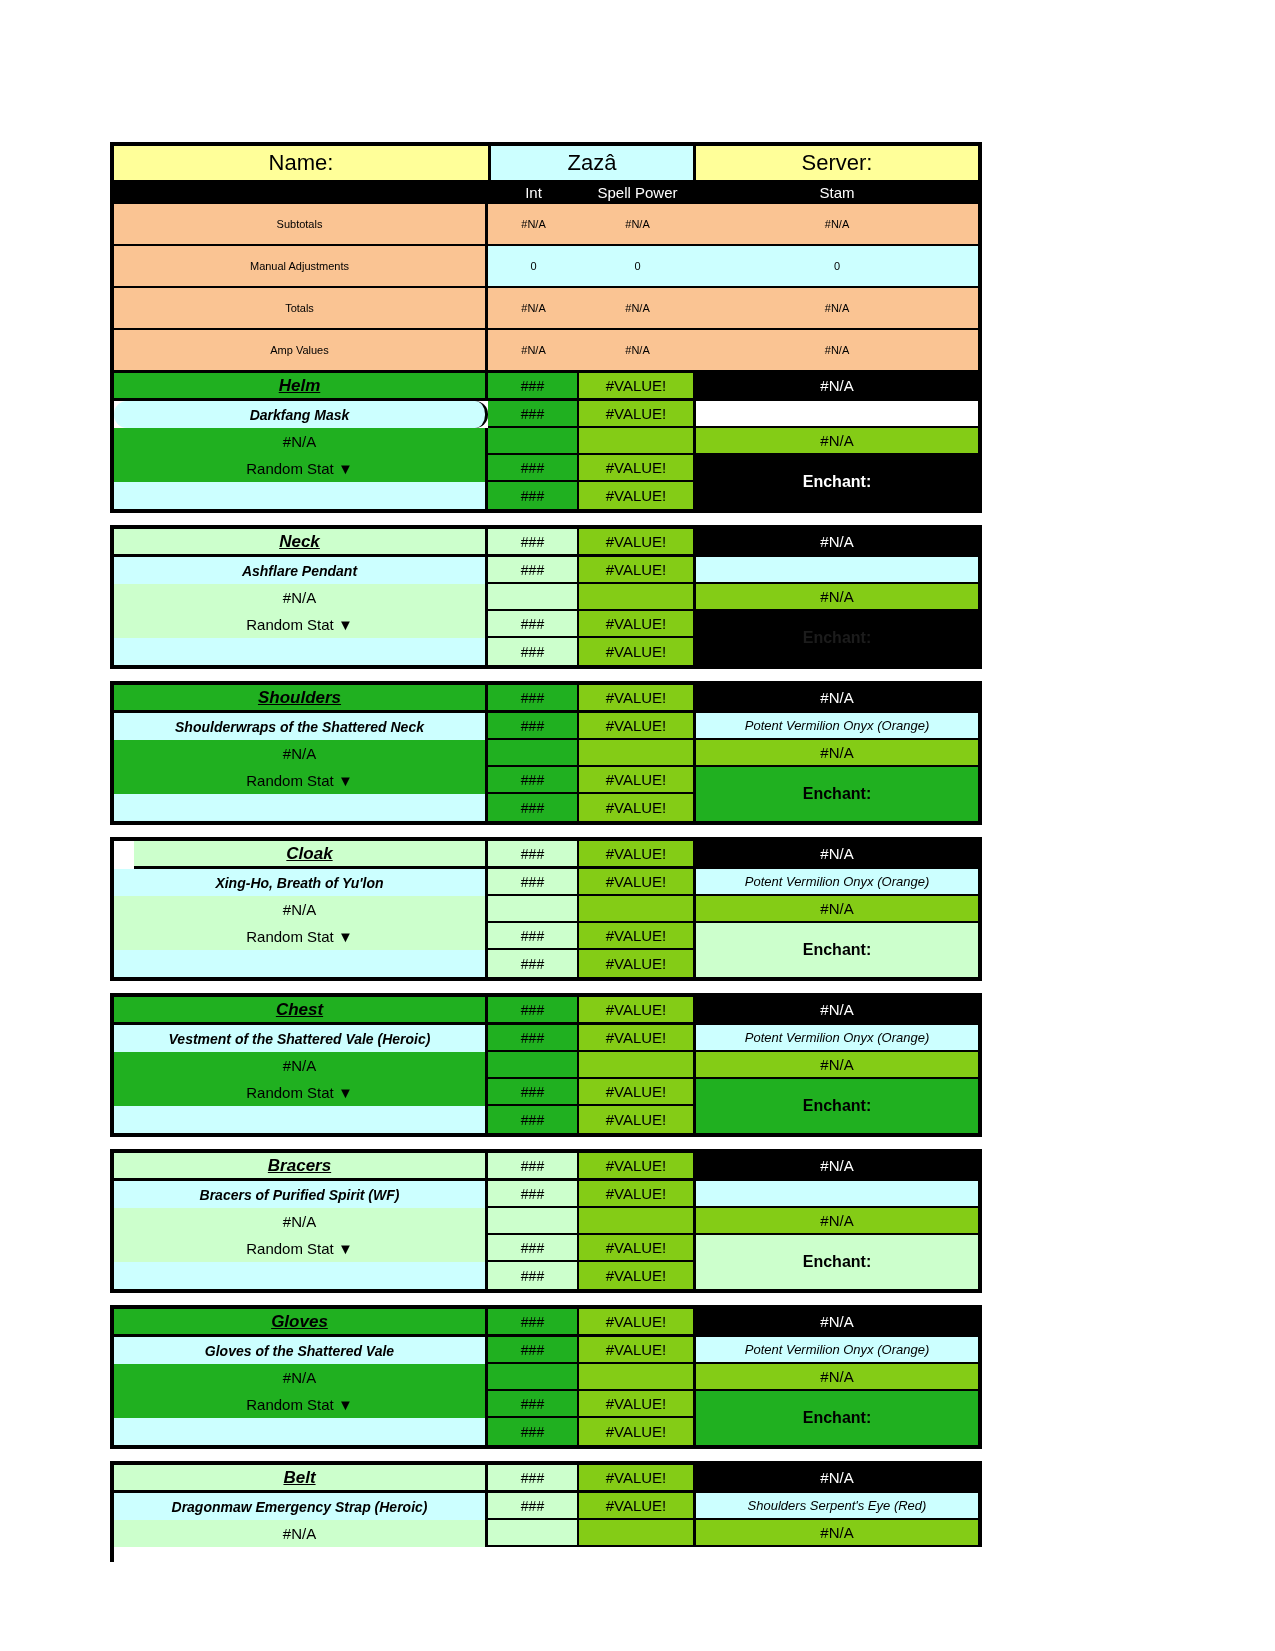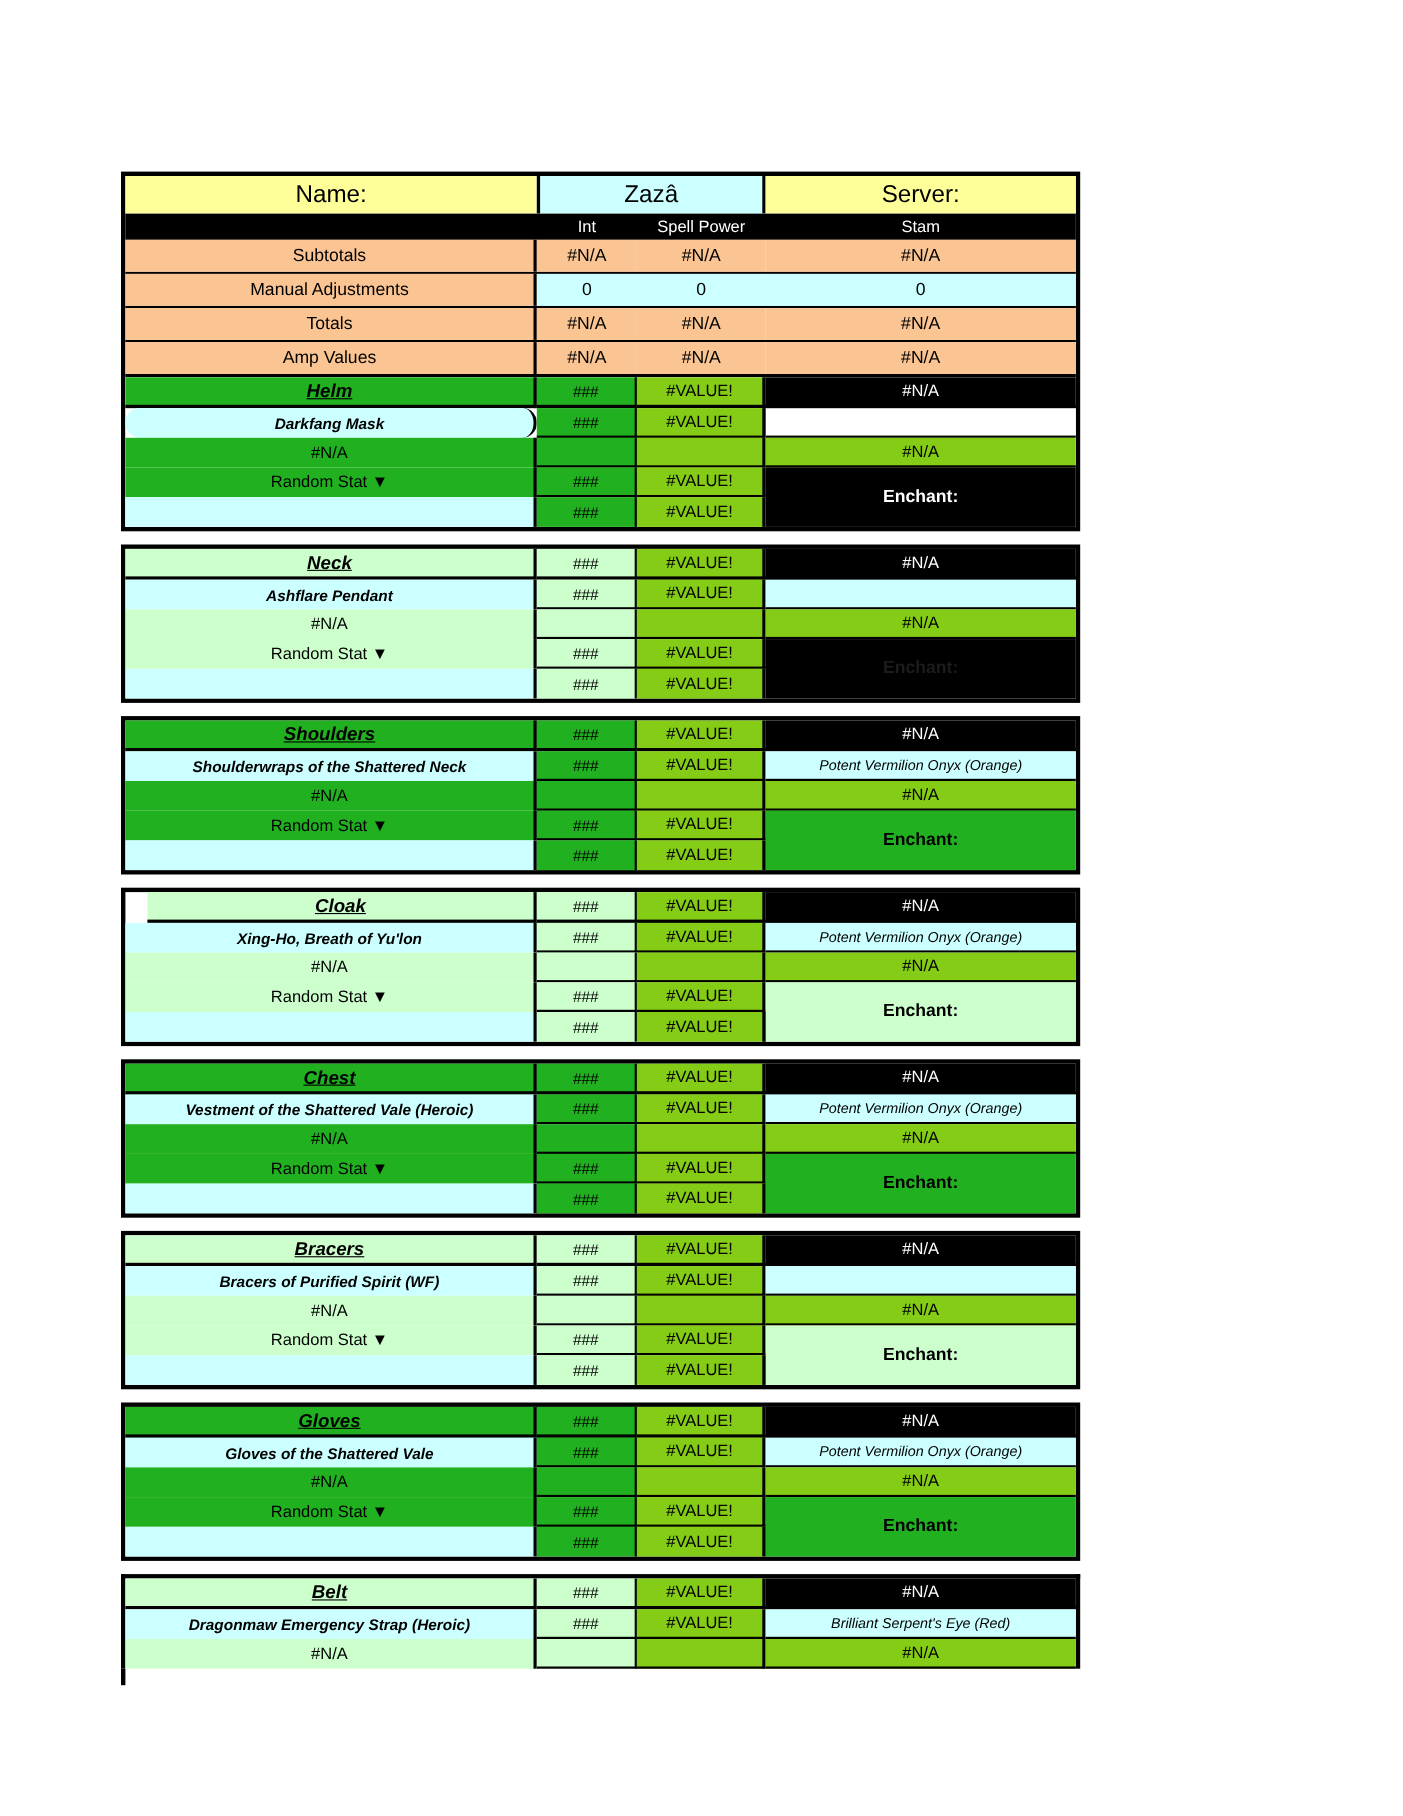--- a/index.html
+++ b/index.html
@@ -1,32 +1,32 @@
 <!DOCTYPE html>
 <html><head>
 <meta charset="utf-8">
 <style>
   html,body{margin:0;padding:0;}
   body{
     width:1275px;height:1651px;background:#ffffff;position:relative;
     font-family:"Liberation Sans", sans-serif;color:#000;
   }
-  .sheet{position:absolute;left:110px;top:156px;width:872px;}
+  .sheet{position:absolute;left:110px;top:142px;width:872px;}
   .block{border:4px solid #000;box-sizing:border-box;width:872px;background:#fff;}
   .c{display:flex;align-items:center;justify-content:center;box-sizing:border-box;
      overflow:hidden;white-space:nowrap;}
   
   .name-row{display:flex;height:34px;}
   .name-row .c{font-size:22px;}
   .nc1{width:374px;background:#FFFF99;}
   .nc2{width:208px;background:#CCFFFF;border-left:3px solid #000;border-right:3px solid #000;}
   .nc3{width:282px;background:#FFFF99;}
   .black-row{display:flex;height:24px;background:#000;color:#fff;font-size:15px;}
   .bc0{width:374px;}.bc1{width:91px;}.bc2{width:117px;}.bc3{width:282px;}
-  .srow{display:flex;height:29px;font-size:16px;}
+  .srow{display:flex;height:40px;font-size:11px;}
   .srow + .srow{border-top:2px solid #000;}
   .srow .lab{width:374px;background:#FAC493;border-right:3px solid #000;}
   .srow .v1{width:91px;}.srow .v2{width:117px;}.srow .v3{width:282px;}
   .srow.peach-values .v1,.srow.peach-values .v2,.srow.peach-values .v3{background:#FAC493;}
   .srow.cyan-values  .v1,.srow.cyan-values  .v2,.srow.cyan-values  .v3{background:#CCFFFF;}
   #helm-host{border-top:3px solid #000;}
   
   .gear{display:grid;grid-template-columns:374px 91px 117px 282px;
         grid-template-rows:28px 27px 27px 27px 27px;
         border:4px solid #000;box-sizing:border-box;width:872px;margin-top:12px;background:#fff;}
@@ -250,21 +250,21 @@
         <div class="c v err white-bg bR3" style="grid-area: 5 / 3;">#VALUE!</div>
       </div>
       <div class="gear pale cut">
         <div class="c label title theme-bg bR3 bB3" style="grid-area: 1 / 1;">Belt</div>
         <div class="c v hash theme-bg bR2 bB3" style="grid-area: 1 / 2;">###</div>
         <div class="c v err white-bg bR3 bB3" style="grid-area: 1 / 3;">#VALUE!</div>
         <div class="c v black-cell bB3" style="grid-area: 1 / 4;">#N/A</div>
         <div class="c item cyan-bg bR3" style="grid-area: 2 / 1;">Dragonmaw Emergency Strap (Heroic)</div>
         <div class="c v hash theme-bg bR2 bB2" style="grid-area: 2 / 2;">###</div>
         <div class="c v err white-bg bR3 bB2" style="grid-area: 2 / 3;">#VALUE!</div>
-        <div class="c gem cyan-bg bB2" style="grid-area: 2 / 4;">Brilliant Serpent's Eye (Red)</div>
+        <div class="c gem cyan-bg bB2" style="grid-area: 2 / 4;">Shoulders Serpent's Eye (Red)</div>
         <div class="c na theme-bg bR3" style="grid-area: 3 / 1;">#N/A</div>
         <div class="c theme-bg bR2 bB2" style="grid-area: 3 / 2;"></div>
         <div class="c white-bg bR3 bB2" style="grid-area: 3 / 3;"></div>
         <div class="c na white-bg bB2" style="grid-area: 3 / 4;">#N/A</div>
       </div>
     </div>
   <div class="stub"></div>
 </div>
 
 </body></html>

